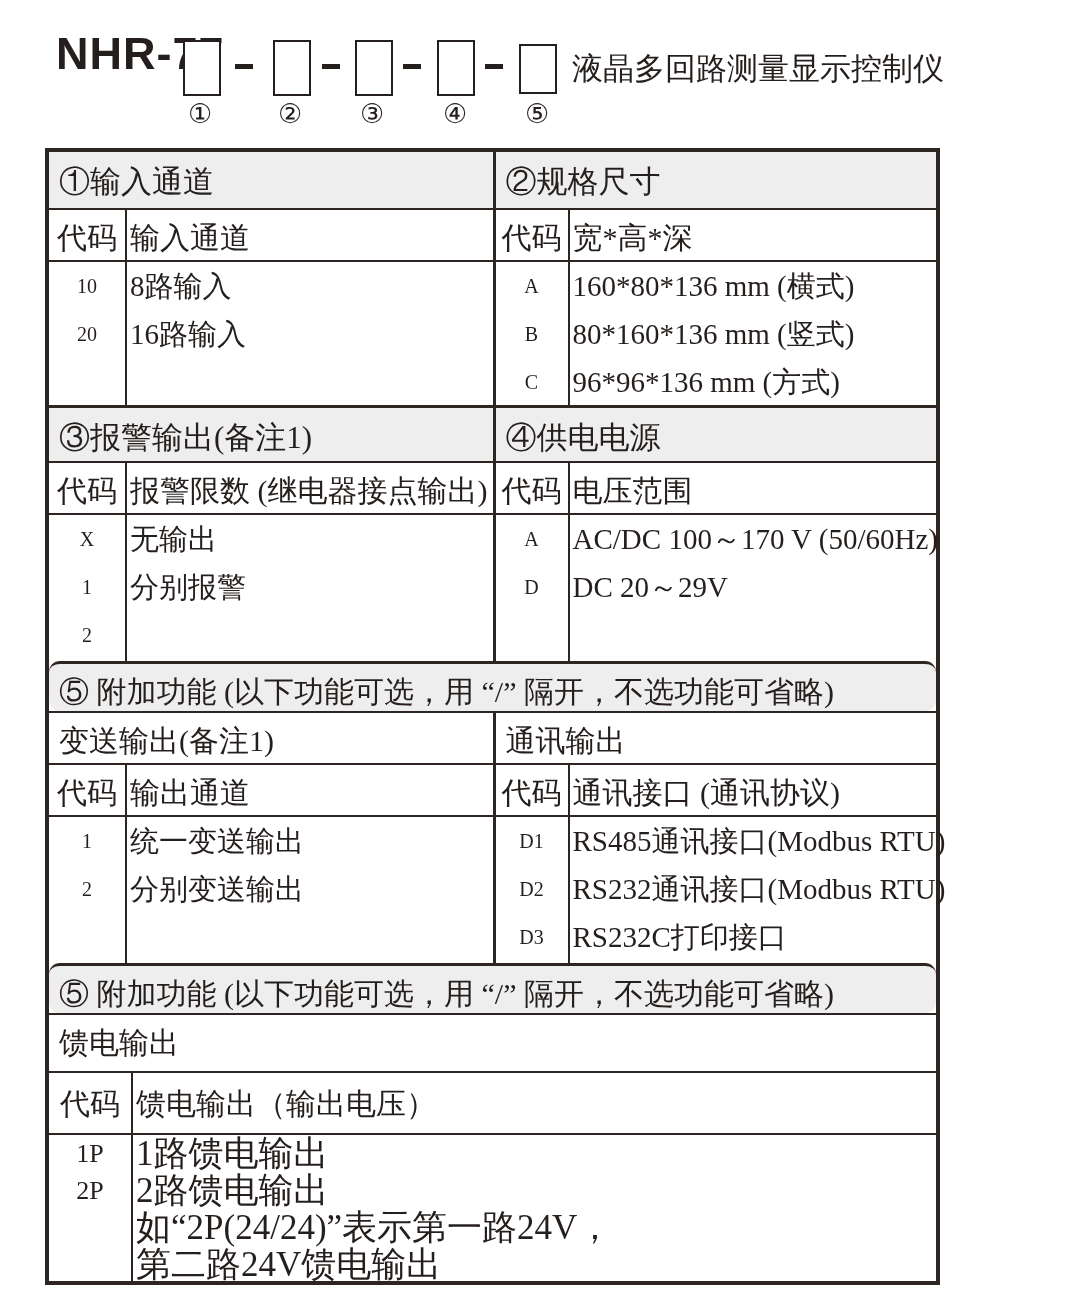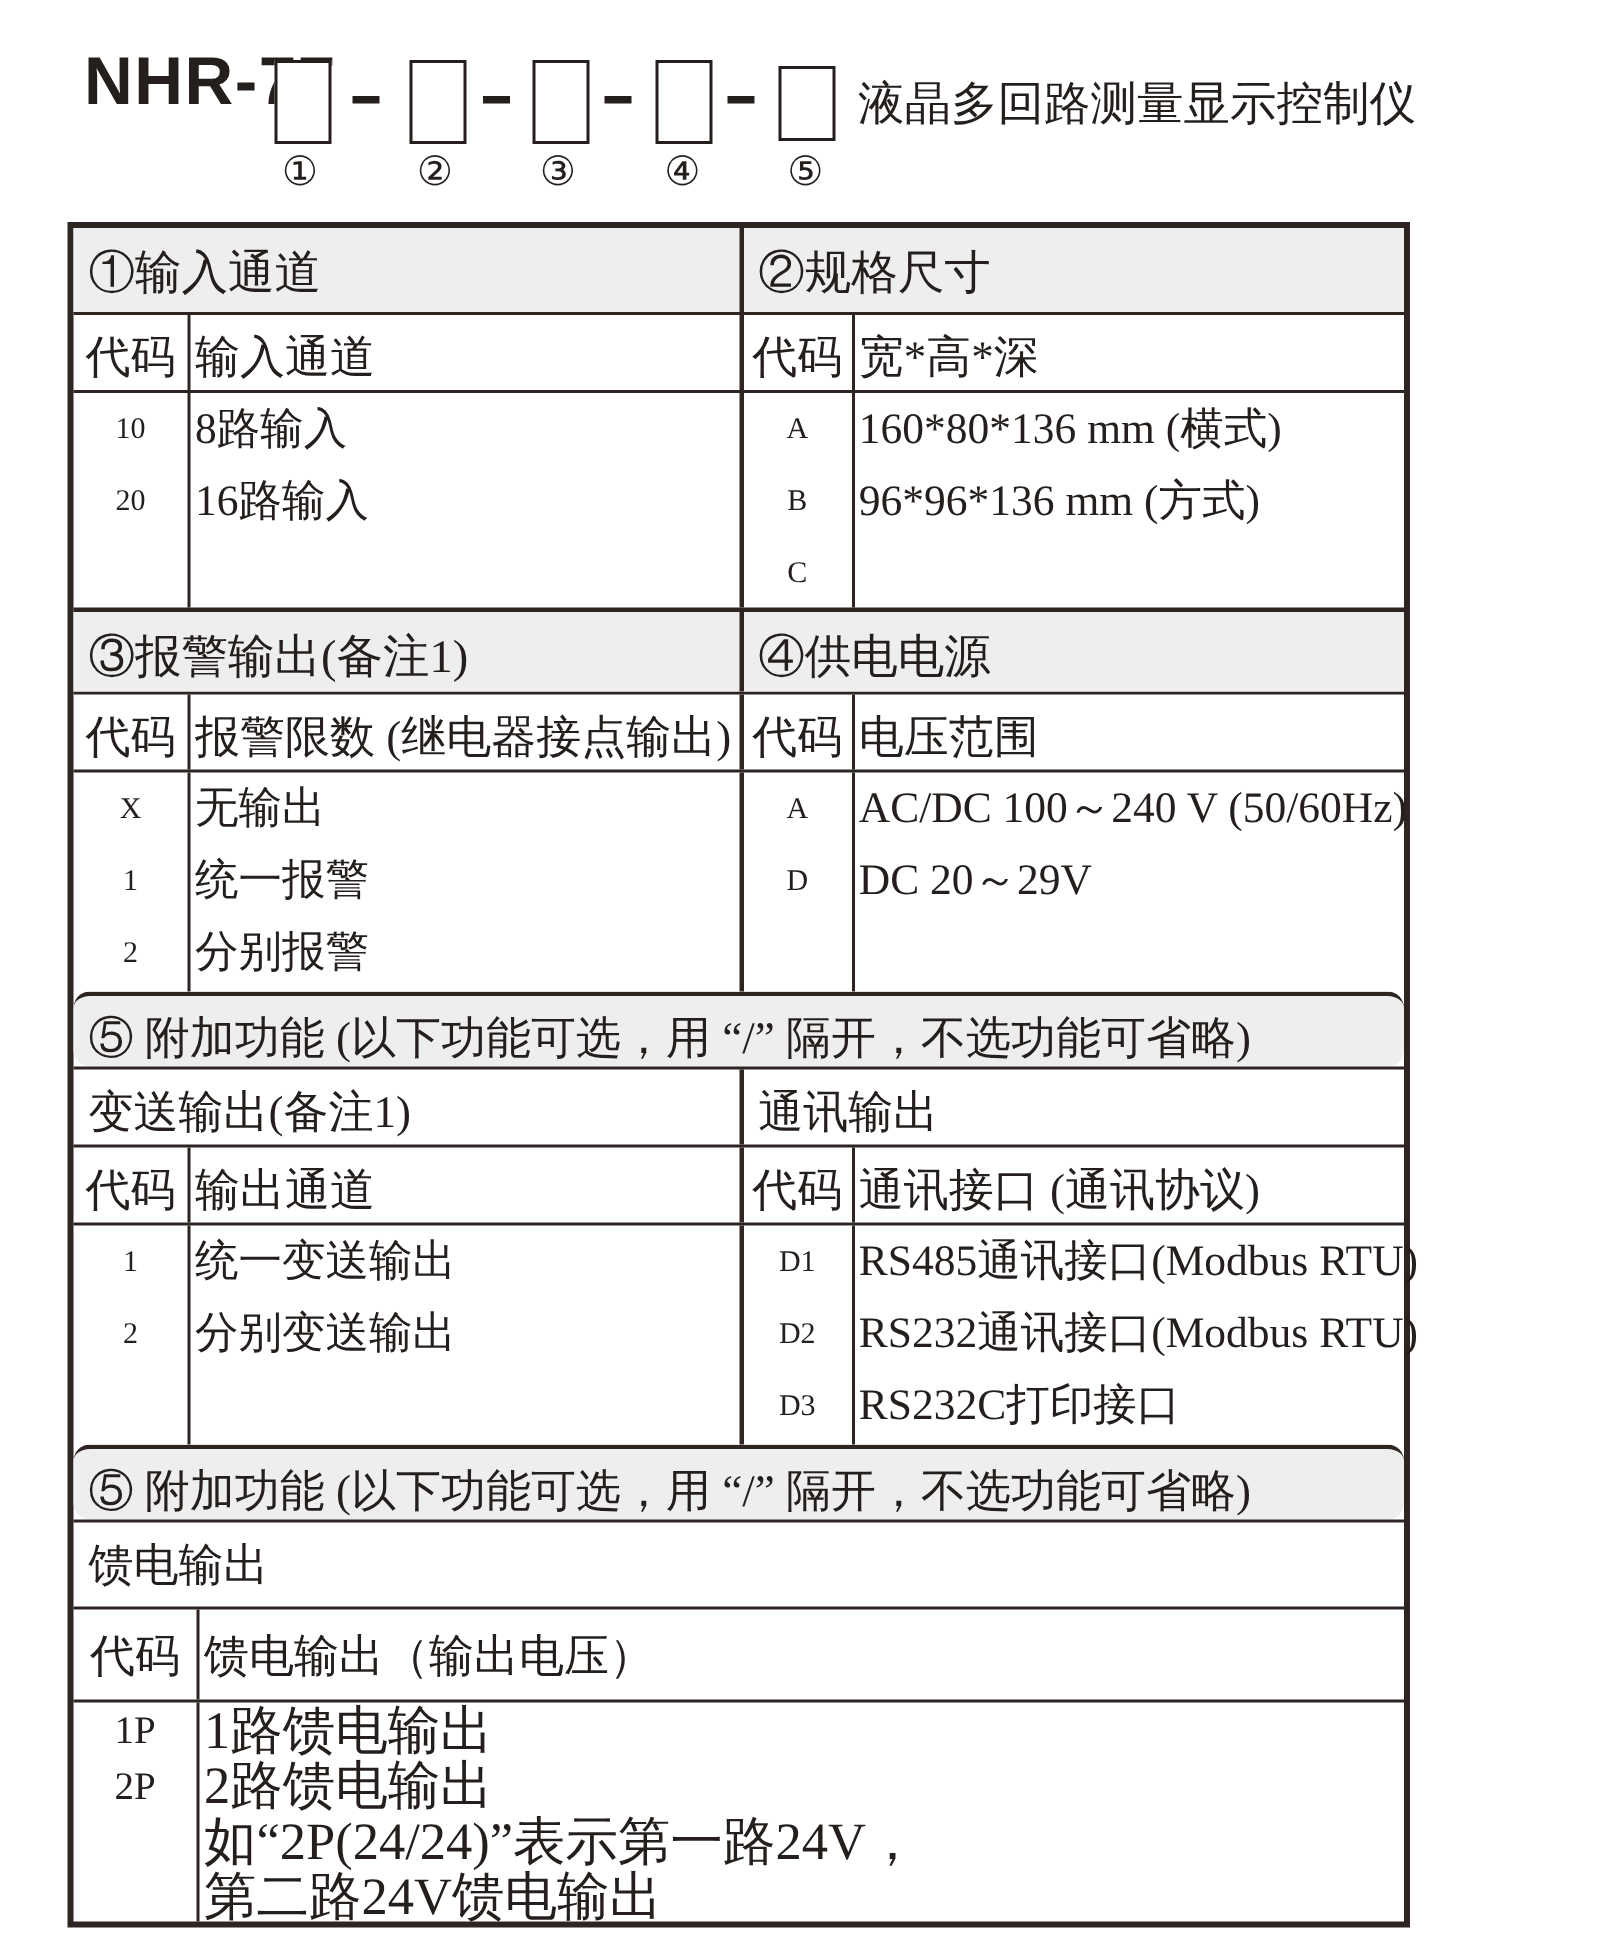--- a/index.html
+++ b/index.html
@@ -110,20 +110,21 @@
       </div>
     </div>
     <div class="half right">
       <div class="ccol">
         <div>A</div>
         <div>B</div>
         <div>C</div>
       </div>
       <div class="dcol">
         <div>160*80*136 mm (横式)</div>
+        <div>80*160*136 mm (竖式)</div>
         <div>96*96*136 mm (方式)</div>
       </div>
     </div>
   </div>
 
   <div class="band h-title bt3">
     <div class="half gray">
         <div class="sec-title">③报警输出(备注1)</div>
       </div>
     <div class="half right gray">
@@ -144,31 +145,30 @@
 
   <div class="band d2h bt2">
     <div class="half">
       <div class="ccol">
         <div>X</div>
         <div>1</div>
         <div>2</div>
       </div>
       <div class="dcol">
         <div>无输出</div>
-        <div>统一报警</div>
         <div>分别报警</div>
       </div>
     </div>
     <div class="half right">
       <div class="ccol">
         <div>A</div>
         <div>D</div>
       </div>
       <div class="dcol">
-        <div>AC/DC 100～240 V (50/60Hz)</div>
+        <div>AC/DC 100～170 V (50/60Hz)</div>
         <div>DC 20～29V</div>
       </div>
     </div>
   </div>
 
   <div class="band h-banner bt3 gray">
     <div class="banner">⑤ 附加功能 (以下功能可选，用 “/” 隔开，不选功能可省略)</div>
   </div>
 
   <div class="band h-sub bt2">

